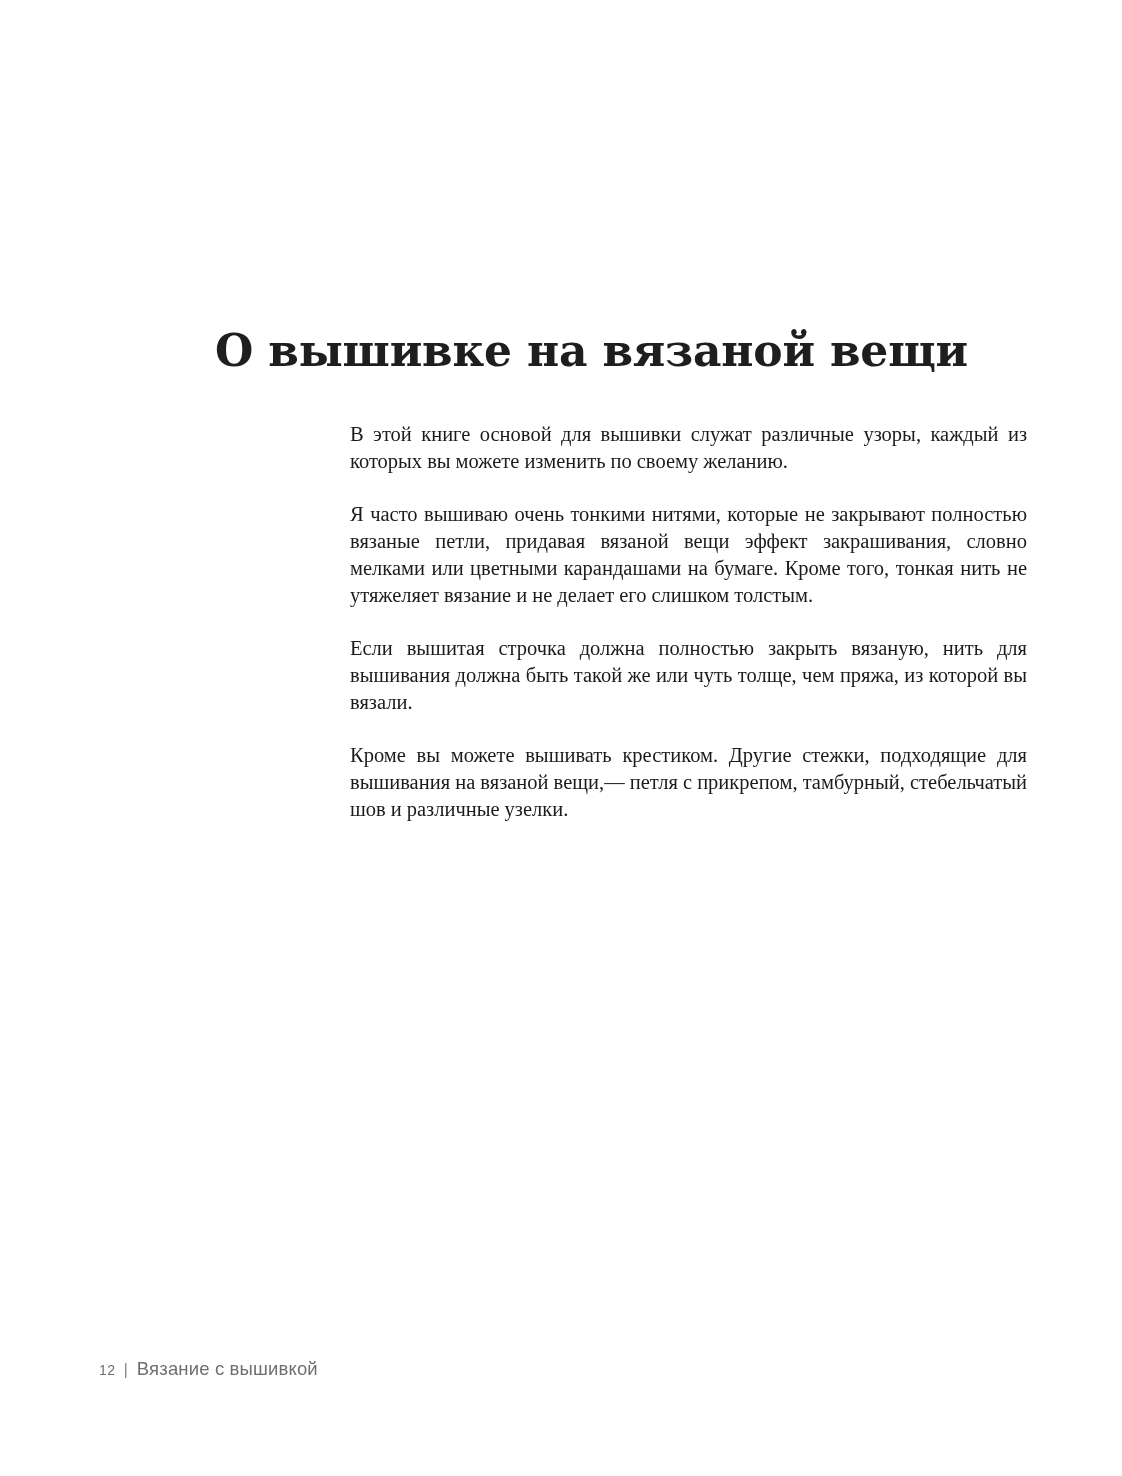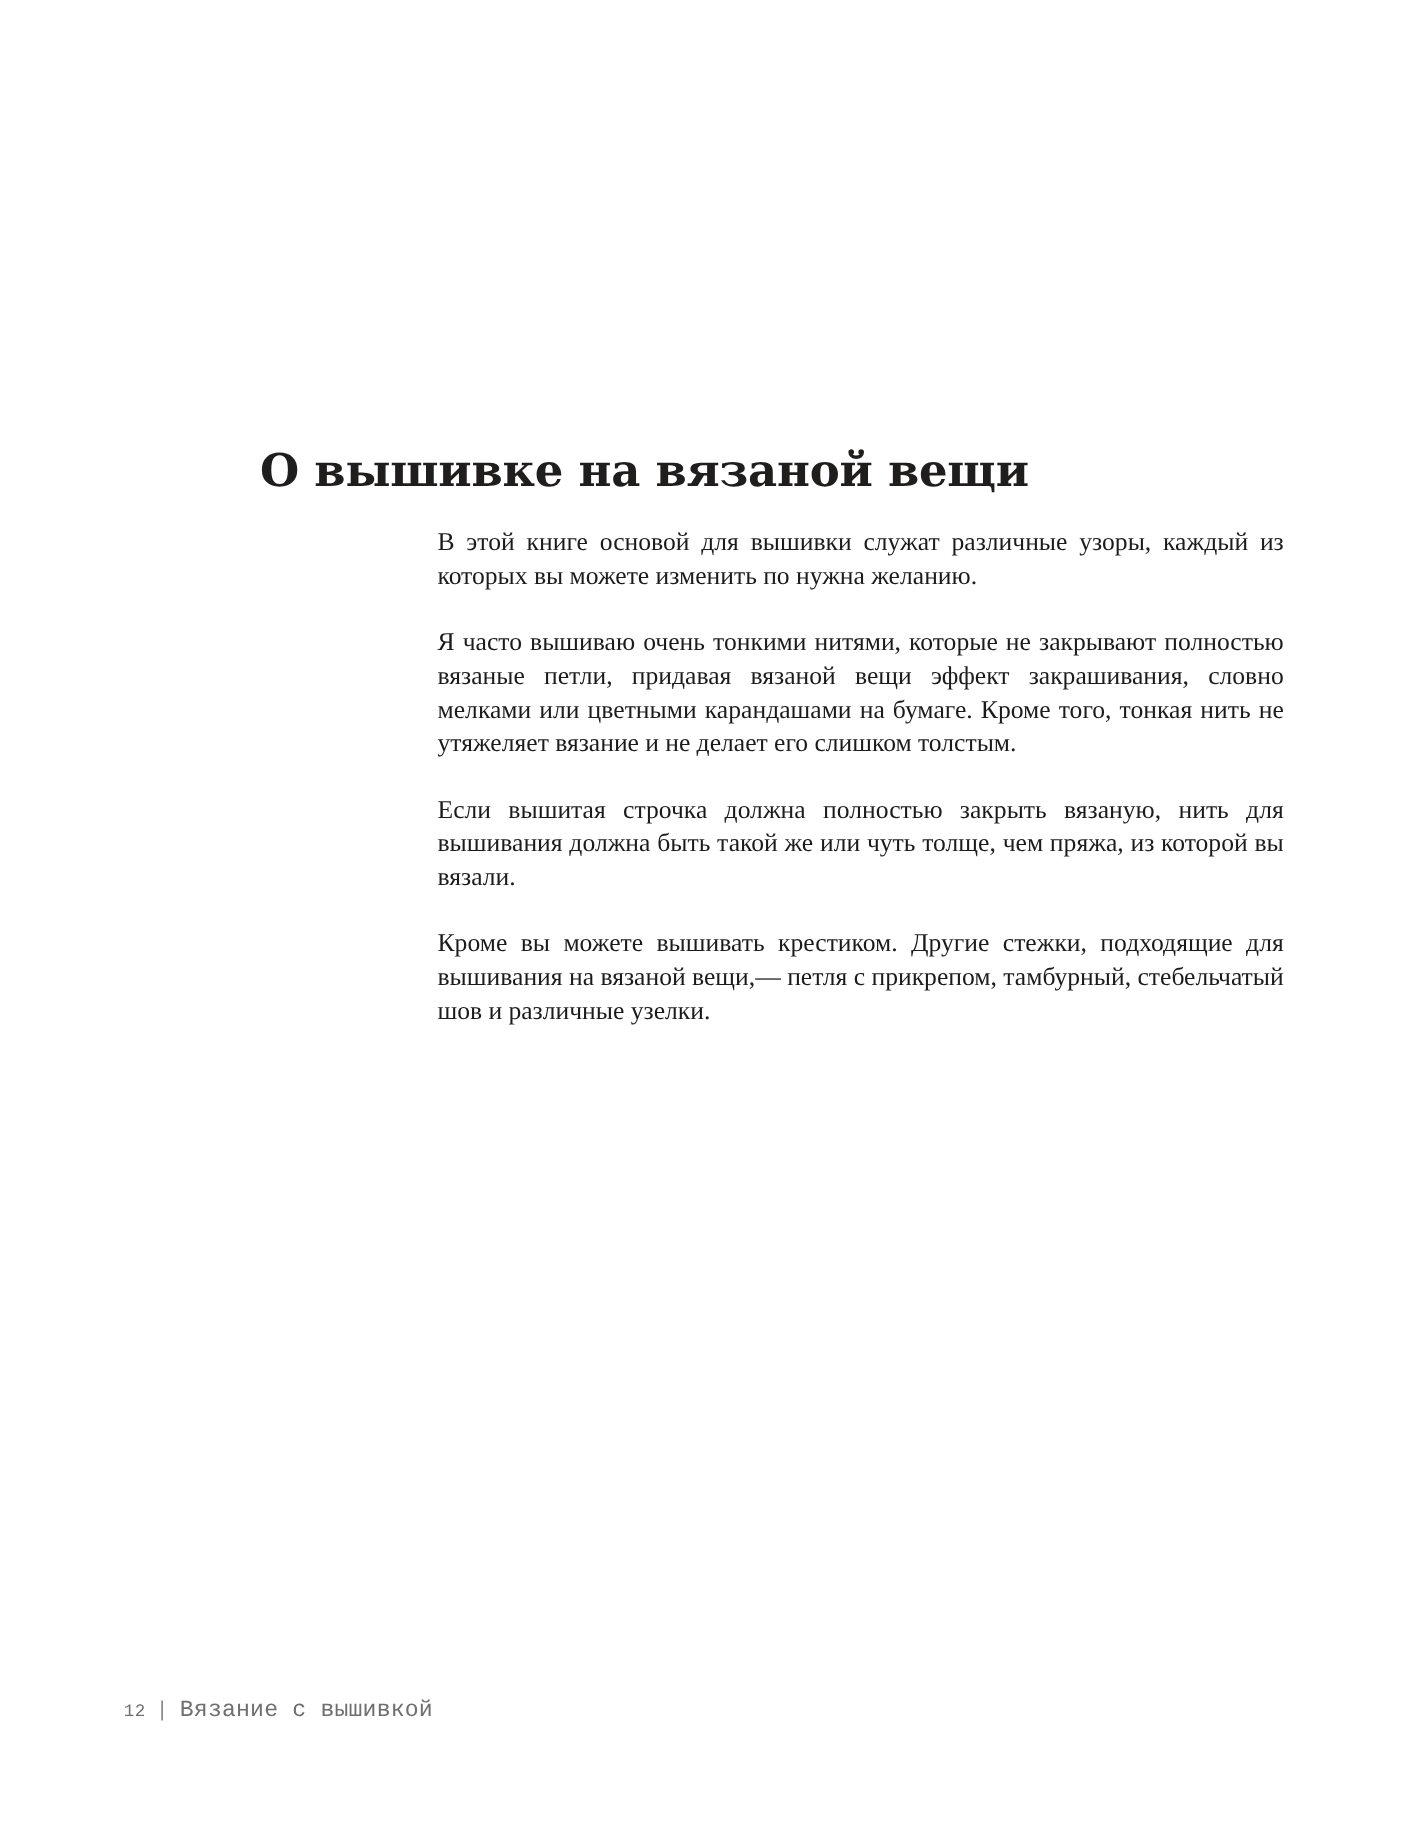--- a/index.html
+++ b/index.html
@@ -15,30 +15,31 @@
     background: #ffffff;
     overflow: hidden;
     font-family: "Liberation Serif", "DejaVu Serif", serif;
     -webkit-font-smoothing: antialiased;
   }
 
   
   .chapter-title {
     position: absolute;
     left: 208px;
-    top: 347px;
+    top: 321px;
     width: 760px;
     margin: 0;
     font-family: "DejaVu Serif", "Liberation Serif", serif;
     font-weight: 700;
-    font-size: 36px;
+    font-size: 44px;
     line-height: 60px;
     letter-spacing: -0.2px;
     color: #201d1d;
     white-space: nowrap;
+    text-align: right;
   }
 
   
   .body-column {
     position: absolute;
     left: 350px;
     top: 421px;
     width: 677px;
   }
   .body-paragraph {
@@ -57,21 +58,21 @@
   }
 
   
   .page-footer {
     position: absolute;
     left: 99px;
     top: 1360px;
     display: flex;
     align-items: baseline;
     color: #6f6f6f;
-    font-family: Liberation Mono, monospace;
+    font-family: Liberation Sans, sans-serif;
   }
   .footer-page-number {
     font-size: 14px;
     line-height: 18px;
     letter-spacing: 0.4px;
   }
   .footer-separator {
     font-size: 17px;
     line-height: 18px;
     margin: 0 9px 0 8px;
@@ -84,21 +85,21 @@
   }
 </style>
 </head>
 <body>
 
 <div class="page">
 
   <h1 class="chapter-title">О вышивке на вязаной вещи</h1>
 
   <div class="body-column">
-    <p class="body-paragraph">В этой книге основой для вышивки служат различные узоры, каждый из которых вы можете изменить по нужна желанию.</p>
+    <p class="body-paragraph">В этой книге основой для вышивки служат различные узоры, каждый из которых вы можете изменить по своему желанию.</p>
     <p class="body-paragraph">Я часто вышиваю очень тонкими нитями, которые не закрывают полностью вязаные петли, придавая вязаной вещи эффект закрашивания, словно мелками или цветными карандашами на бумаге. Кроме того, тонкая нить не утяжеляет вязание и не делает его слишком толстым.</p>
     <p class="body-paragraph">Если вышитая строчка должна полностью закрыть вязаную, нить для вышивания должна быть такой же или чуть толще, чем пряжа, из которой вы вязали.</p>
     <p class="body-paragraph">Кроме вы можете вышивать крестиком. Другие стежки, подходящие для вышивания на вязаной вещи,— петля с прикрепом, тамбурный, стебельчатый шов и различные узелки.</p>
   </div>
 
   <div class="page-footer">
     <span class="footer-page-number">12</span>
     <span class="footer-separator">|</span>
     <span class="footer-book-title">Вязание с вышивкой</span>
   </div>

